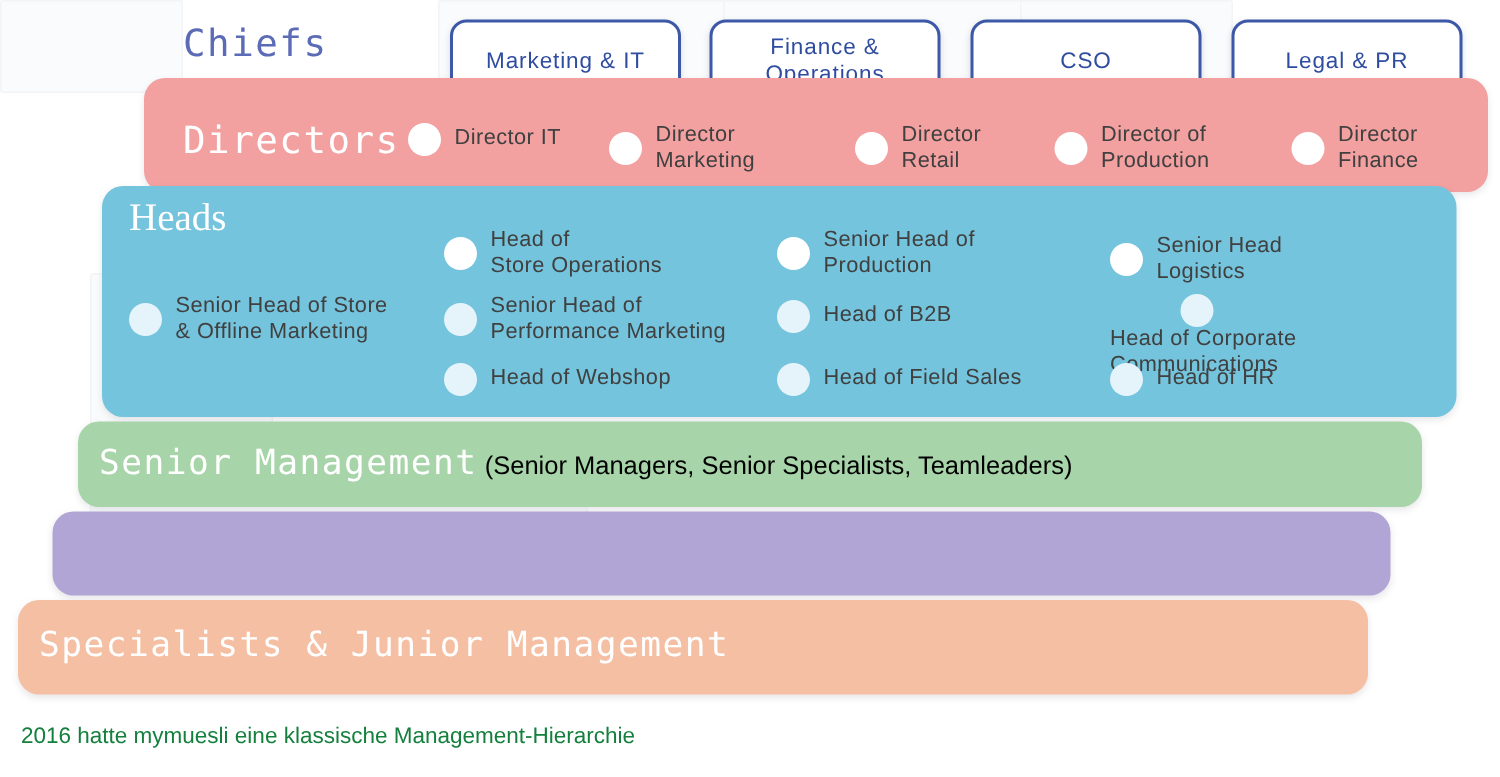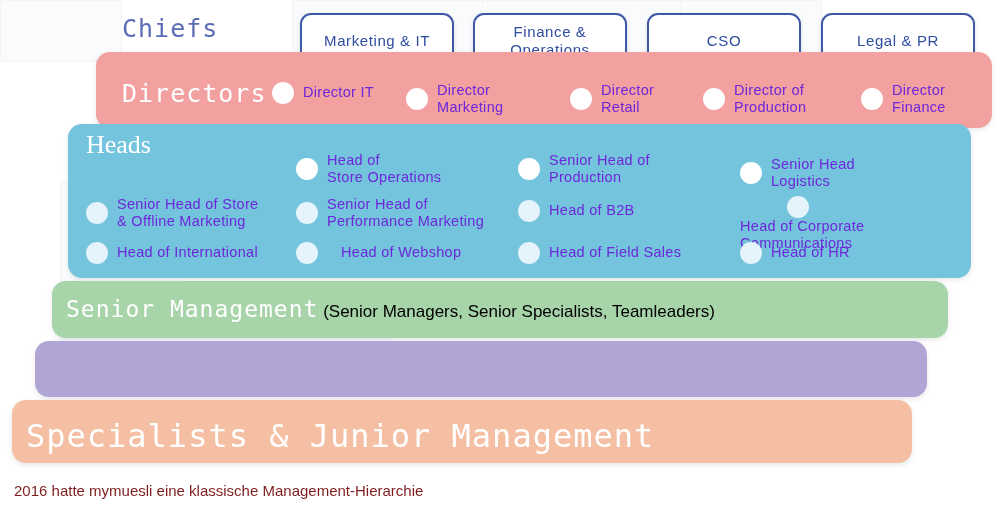--- a/index.html
+++ b/index.html
@@ -103,32 +103,32 @@
     width: 22px;
     height: 22px;
     border-radius: 50%;
     background: #ffffff;
     margin-right: 9px;
   }
   .bullet.soft { background: #E4F4FA; }
   .person .plabel {
     font-family: "Liberation Sans", sans-serif;
     font-size: 14.5px;
-    color: #6d28d9;
+    color: #404040;
     line-height: 1.18;
     letter-spacing: 0.3px;
     white-space: pre-line;
   }
 
   
   #caption {
     position: absolute;
     font-family: "Liberation Sans", sans-serif;
     font-size: 15px;
-    color: #7f1d1d;
+    color: #15803d;
     white-space: nowrap;
   }
 </style>
 </head>
 <body>
 
 <div id="canvas">
 
   <div class="ghost-panel" style="left:292px; top:0px; width:190px; height:130px;"></div>
   <div class="ghost-panel" style="left:482px; top:0px; width:198px; height:130px;"></div>
@@ -214,42 +214,38 @@
   <div class="person" style="left:518px; top:200px;">
     <div class="bullet soft"></div>
     <div class="plabel">Head of B2B</div>
   </div>
   <div class="person" style="left:740px; top:196px;flex-direction:column;">
     <div class="bullet soft"></div>
     <div class="plabel">Head of Corporate
 Communications</div>
   </div>
 
-  <div class="person" style="left:86px; top:242px;">
-    <div class="bullet soft"></div>
-    <div class="plabel">Head of International</div>
-  </div>
-  <div class="person" style="left:296px; top:242px;gap:14px;">
+  <div class="person" style="left:296px; top:242px;">
     <div class="bullet soft"></div>
     <div class="plabel">Head of Webshop</div>
   </div>
   <div class="person" style="left:518px; top:242px;">
     <div class="bullet soft"></div>
     <div class="plabel">Head of Field Sales</div>
   </div>
   <div class="person" style="left:740px; top:242px;">
     <div class="bullet soft"></div>
     <div class="plabel">Head of HR</div>
   </div>
 
   <div class="band band-senior" style="left:52px; top:281px; width:896px; height:57px;"></div>
   <div class="band-title-mono" style="left:66px; top:296px; font-size:23px;">
     <span>Senior Management</span><span class="band-sub" style="font-size:17px;"> (Senior Managers, Senior Specialists, Teamleaders)</span>
   </div>
 
   <div class="band band-management" style="left:35px; top:341px; width:892px; height:56px;"></div>
 
   <div class="band band-specialists" style="left:12px; top:400px; width:900px; height:63px;"></div>
-  <div class="band-title-mono" style="left:26px; top:417px; font-size:32px;">Specialists &amp; Junior Management</div>
+  <div class="band-title-mono" style="left:26px; top:417px; font-size:23px;">Specialists &amp; Junior Management</div>
 
   <div id="caption" style="left:14px; top:482px;">2016 hatte mymuesli eine klassische Management-Hierarchie</div>
 
 </div>
 
 </body></html>

